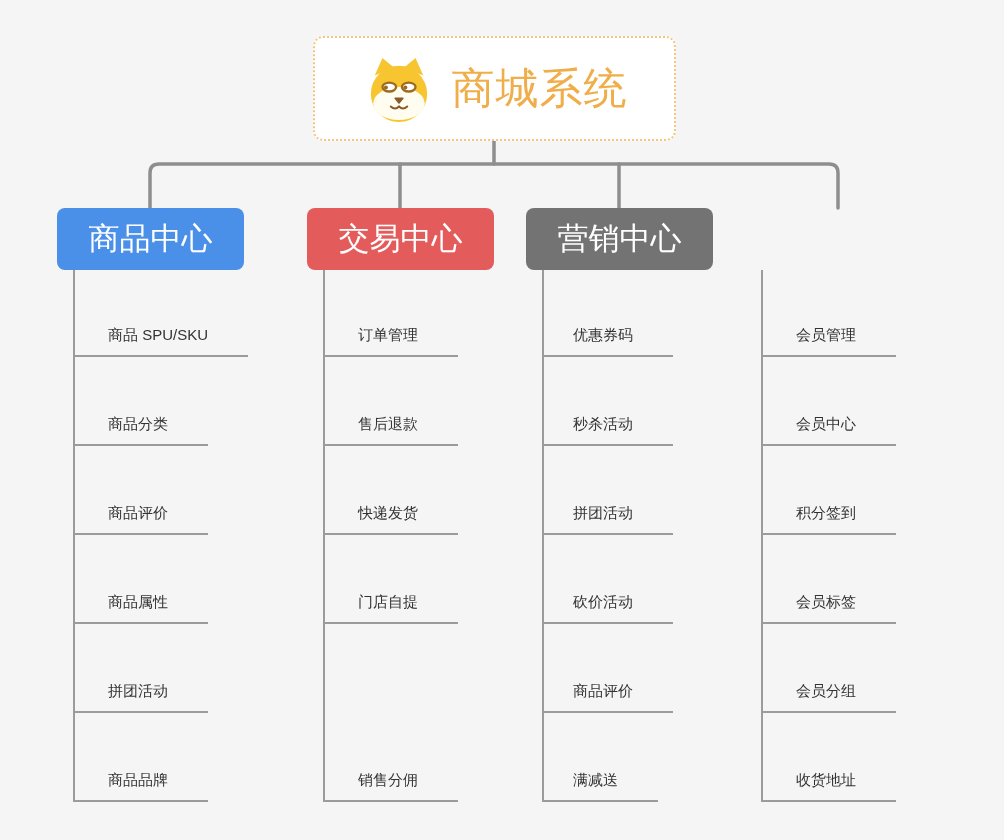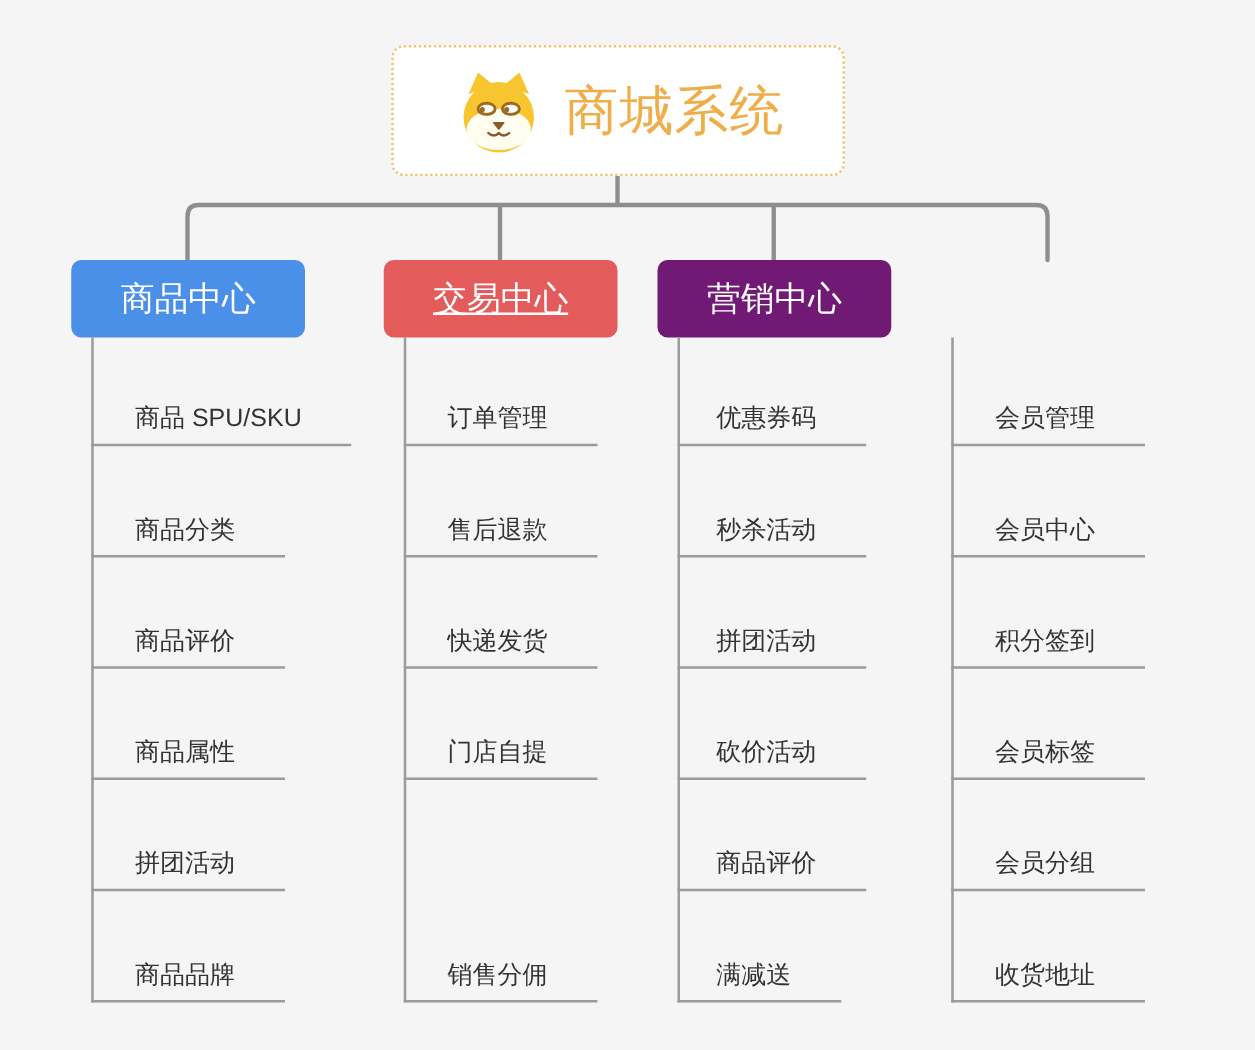--- a/index.html
+++ b/index.html
@@ -44,50 +44,50 @@
     white-space: nowrap;
   }
 
   
   .header {
     position: absolute;
     top: 208px;
     width: 187px; height: 62px;
     border-radius: 8px;
     color: #ffffff;
-    font-size: 27px;
+    font-size: 31px;
     display: flex;
     align-items: center;
     justify-content: center;
     white-space: nowrap;
     cursor: pointer;
   }
   .header.c0 { left: 57px;  background: #4a8fe8; }
-  .header.c1 { left: 307px; background: #e45b5b; text-decoration: underline; }
+  .header.c1 { left: 307px; background: #e45b5b; }
   .header.c2 { left: 526px; background: #eeab42; }
   .header.c3 { left: 745px; background: #6cbe48; }
 
   
   .vline {
     position: absolute;
     top: 270px;
     width: 2px; height: 532px;
     background: #9b9b9b;
   }
   .vline.c0 { left: 73px; }
   .vline.c1 { left: 323px; }
   .vline.c2 { left: 542px; }
   .vline.c3 { left: 761px; }
 
   
   .leaf {
     position: absolute;
     padding: 0 40px 9px 35px;
     border-bottom: 2px solid #9b9b9b;
-    font-size: 20px;
+    font-size: 15px;
     line-height: 22px;
     color: #333333;
     white-space: nowrap;
     cursor: pointer;
     text-align: right;
   }
   .leaf.c0 { left: 73px; }
   .leaf.c1 { left: 323px; }
   .leaf.c2 { left: 542px; padding-left: 31px; }
   .leaf.c3 { left: 761px; }
@@ -121,21 +121,21 @@
       <circle cx="24.5" cy="33.5" r="2.1" fill="#9c6b1f"></circle>
       <circle cx="44.5" cy="33.5" r="2.1" fill="#9c6b1f"></circle>
       <path d="M34,44.5 L42,44.5 L38,49.5 Z" fill="#8a5a2a" stroke="#8a5a2a" stroke-width="1.5" stroke-linejoin="round"></path>
       <path d="M29.5,53 Q34,57 38,53 Q42,57 46.5,53" fill="none" stroke="#8a5a2a" stroke-width="2" stroke-linecap="round"></path>
     </svg>
     <span class="root-title" style="color: rgb(240, 174, 74);">商城系统</span>
   </div>
 
   <div class="header c0" style="background: rgb(74, 143, 232);">商品中心</div>
   <div class="header c1" style="background: rgb(228, 91, 91);">交易中心</div>
-  <div class="header c2" style="background: #701a75; font-family: Liberation Mono, monospace;">营销中心</div>
+  <div class="header c2" style="background: #737373; font-family: Liberation Mono, monospace;">营销中心</div>
 
   <div class="vline c0"></div>
   <div class="vline c1"></div>
   <div class="vline c2"></div>
   <div class="vline c3"></div>
 
   <div class="leaf c0 r0">商品 SPU/SKU</div>
   <div class="leaf c0 r1">商品分类</div>
   <div class="leaf c0 r2">商品评价</div>
   <div class="leaf c0 r3">商品属性</div>

